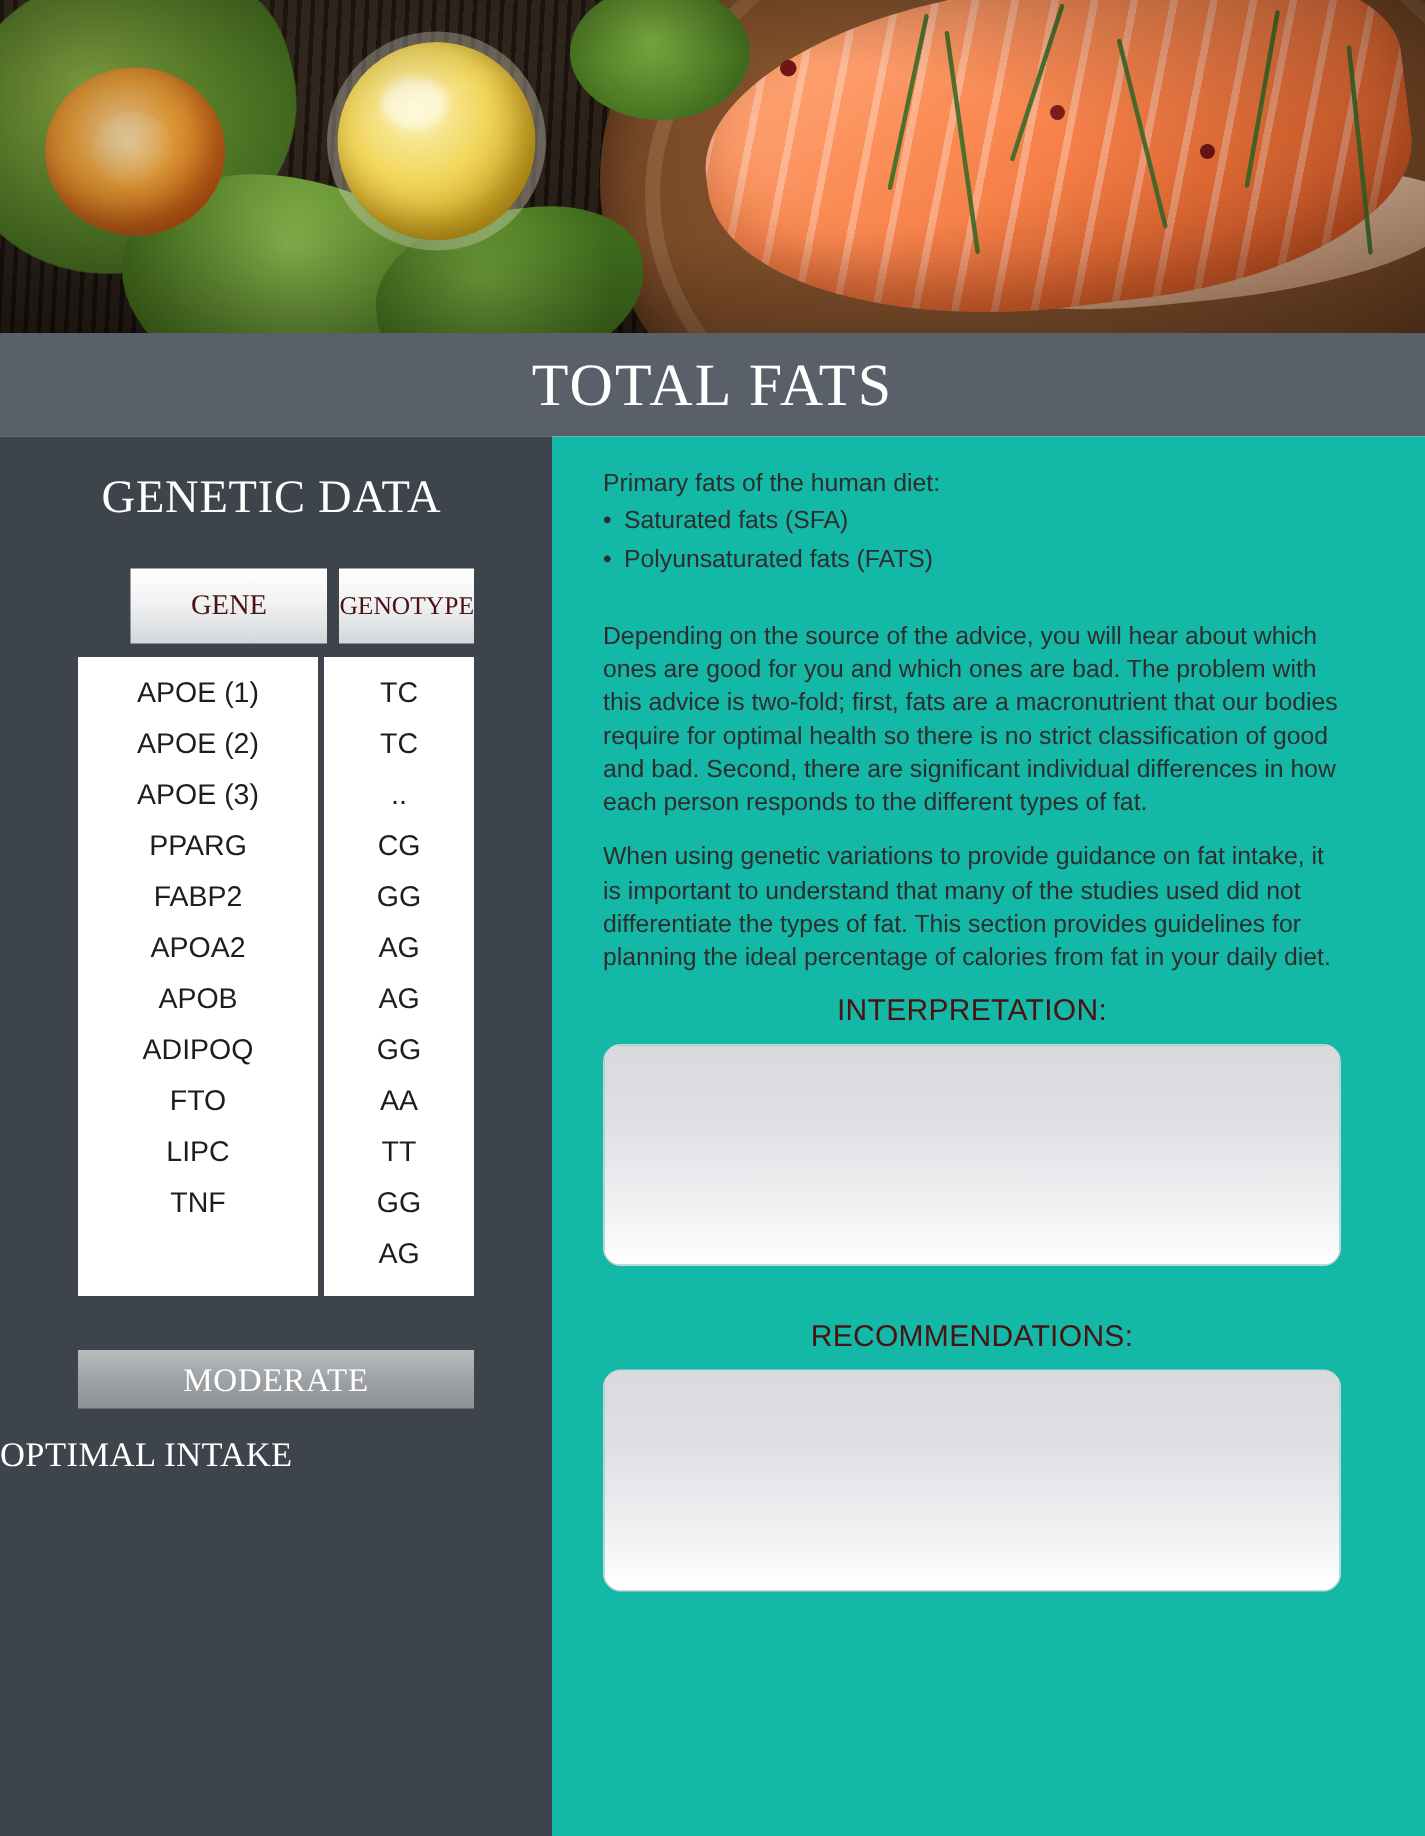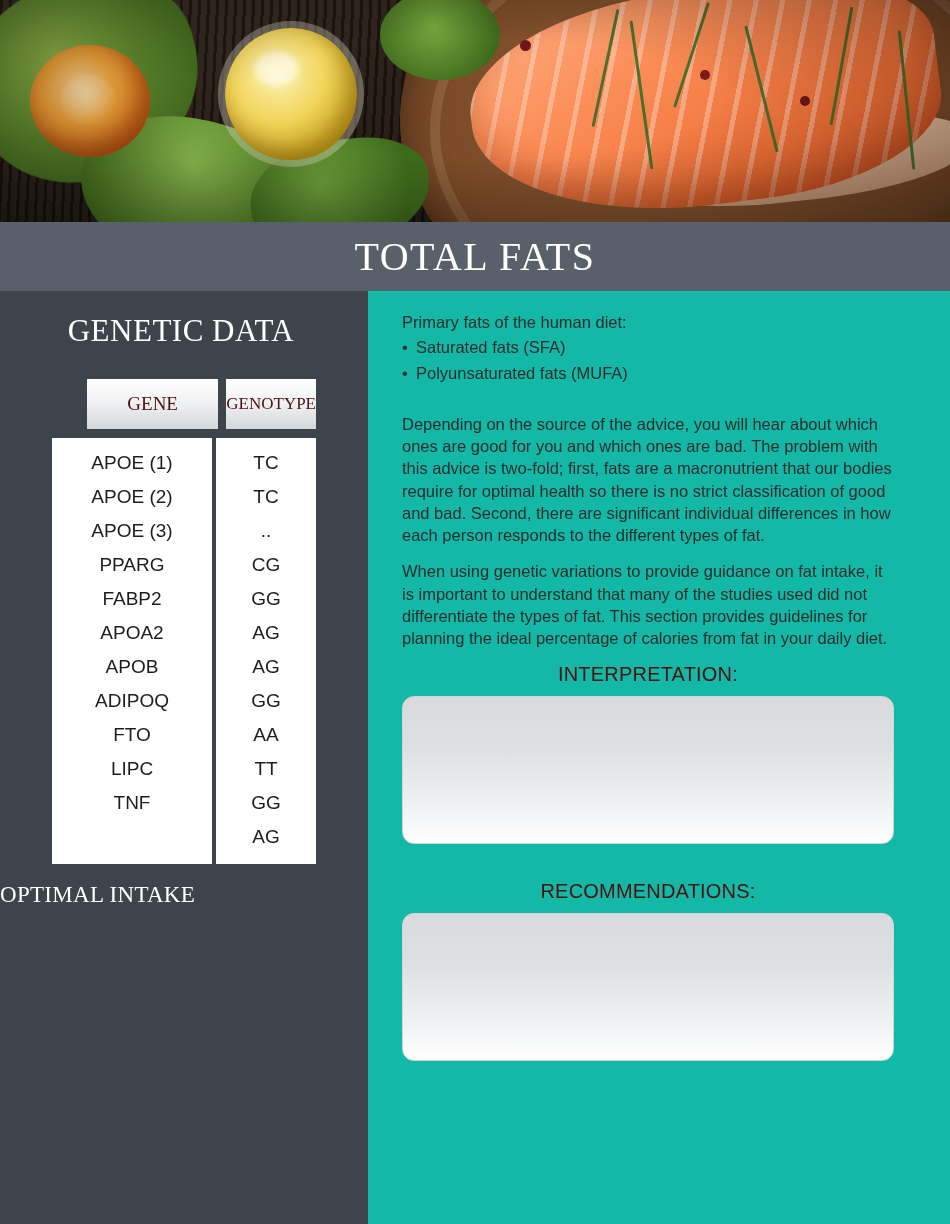--- a/index.html
+++ b/index.html
@@ -359,28 +359,29 @@
             <div class="row">AG</div>
             <div class="row">GG</div>
             <div class="row">AA</div>
             <div class="row">TT</div>
             <div class="row">GG</div>
             <div class="row">AG</div>
           </div>
         </div>
       </div>
 
+      <div class="intake-badge">MODERATE</div>
       <div class="intake-label">OPTIMAL INTAKE</div>
     </div>
 
     <div class="content">
       <p class="lead">Primary fats of the human diet:</p>
       <ul class="fats">
         <li>Saturated fats (SFA)</li>
-        <li>Polyunsaturated fats (MUFA)</li>
+        <li>Polyunsaturated fats (FATS)</li>
       </ul>
       <p>Depending on the source of the advice, you will hear about which ones are good for you and which ones are bad. The problem with this advice is two-fold; first, fats are a macronutrient that our bodies require for optimal health so there is no strict classification of good and bad. Second, there are significant individual differences in how each person responds to the different types of fat.</p>
       <p>When using genetic variations to provide guidance on fat intake, it is important to understand that many of the studies used did not differentiate the types of fat. This section provides guidelines for planning the ideal percentage of calories from fat in your daily diet.</p>
 
       <div class="section-title">INTERPRETATION:</div>
       <div class="panel"></div>
 
       <div class="spacer-10"></div>
 
       <div class="section-title">RECOMMENDATIONS:</div>

